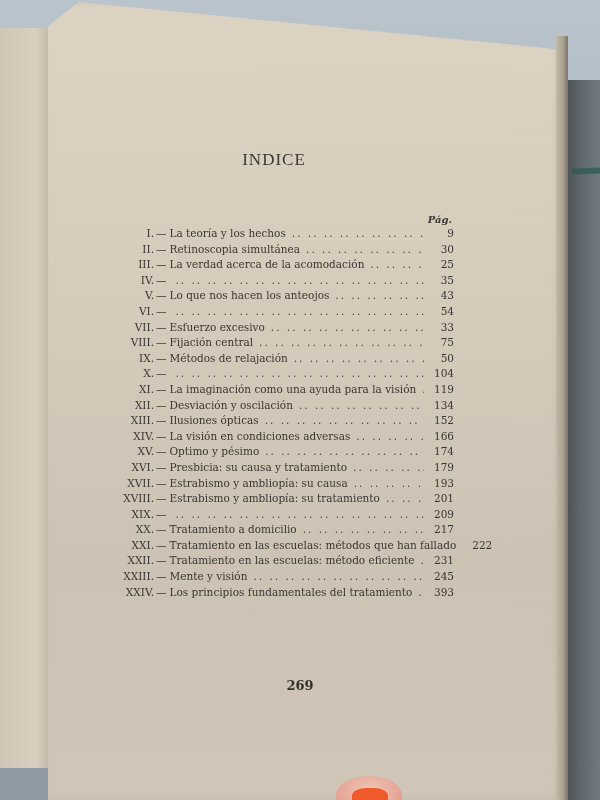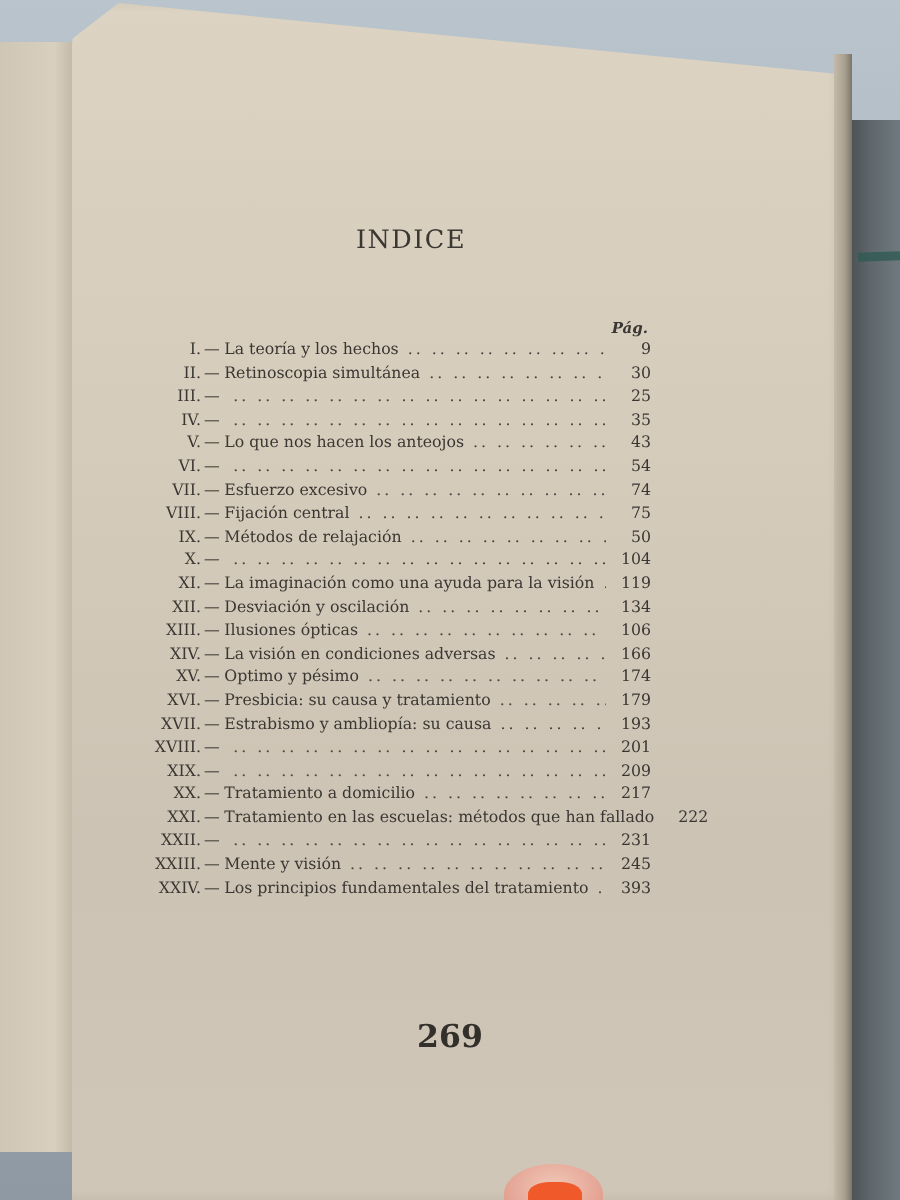--- a/index.html
+++ b/index.html
@@ -32,24 +32,24 @@
     box-shadow: inset -6px 0 8px rgba(0,0,0,.08);
     clip-path: polygon(0 3%, 6% 0, 100% 6%, 100% 100%, 0 100%);
   }
   .page-edge {
     position:absolute; left:556px; top:36px; width:12px; height:764px;
     background: linear-gradient(90deg,#c3baa9,#a89f8f 60%,#7c756b);
   }
   .title {
     position:absolute; left:0; top:150px; width:540px; text-align:center;
     font-size:17px; letter-spacing:1px; color:#3b3733;
-    padding-left:8px; box-sizing:border-box;
+    padding-left:8px; box-sizing:border-box;font-family:Liberation Serif, serif;
   }
   .toc {
-    position:absolute; left:84px; top:214px; width:350px;
+    position:absolute; left:104px; top:214px; width:350px;
     font-size:10.5px; color:#3a3632;
   }
   .pag-head {
     text-align:right; font-style:italic; font-weight:bold;
     font-size:10px; height:13px; padding-right:2px;
   }
   .row {
     display:flex; align-items:baseline; height:15.6px; white-space:nowrap;
   }
   .num { width:50px; text-align:right; flex:none; }
@@ -58,21 +58,21 @@
   .dots {
     flex:1 1 auto; overflow:hidden; margin:0 6px 0 6px;
     letter-spacing:2px; color:#4a4540;
   }
   .dots::before {
     content:".. .. .. .. .. .. .. .. .. .. .. .. .. .. .. .. .. .. .. .. .. .. .. .. ..";
   }
   .pg { width:24px; text-align:right; flex:none; }
   .folio {
     position:absolute; left:0; top:678px; width:600px; text-align:center;
-    font-size:21px; font-weight:bold; color:#33302c; padding-left:0;
+    font-size:13px; font-weight:bold; color:#33302c; padding-left:0;
   }
   .finger {
     position:absolute; left:336px; top:776px; width:66px; height:40px;
     border-radius:50% 50% 0 0;
     background: radial-gradient(ellipse at 50% 40%,#f0c9b8 0%,#e6a898 60%,#d99080 100%);
   }
   .nail {
     position:absolute; left:352px; top:788px; width:36px; height:20px;
     border-radius:40% 40% 0 0; background:#f05a2a;
   }
@@ -102,20 +102,21 @@
       <div class="row">
         <span class="num">II.</span>
         <span class="dash">—</span>
         <span class="ttl">Retinoscopia simultánea</span>
         <span class="dots"></span>
         <span class="pg">30</span>
       </div>
       <div class="row">
         <span class="num">III.</span>
         <span class="dash">—</span>
+        <span class="ttl">La verdad acerca de la acomodación</span>
         <span class="dots"></span>
         <span class="pg">25</span>
       </div>
       <div class="row">
         <span class="num">IV.</span>
         <span class="dash">—</span>
         <span class="dots"></span>
         <span class="pg">35</span>
       </div>
       <div class="row">
@@ -129,21 +130,21 @@
         <span class="num">VI.</span>
         <span class="dash">—</span>
         <span class="dots"></span>
         <span class="pg">54</span>
       </div>
       <div class="row">
         <span class="num">VII.</span>
         <span class="dash">—</span>
         <span class="ttl">Esfuerzo excesivo</span>
         <span class="dots"></span>
-        <span class="pg">74</span>
+        <span class="pg">33</span>
       </div>
       <div class="row">
         <span class="num">VIII.</span>
         <span class="dash">—</span>
         <span class="ttl">Fijación central</span>
         <span class="dots"></span>
         <span class="pg">75</span>
       </div>
       <div class="row">
         <span class="num">IX.</span>
@@ -170,21 +171,21 @@
         <span class="dash">—</span>
         <span class="ttl">Desviación y oscilación</span>
         <span class="dots"></span>
         <span class="pg">134</span>
       </div>
       <div class="row">
         <span class="num">XIII.</span>
         <span class="dash">—</span>
         <span class="ttl">Ilusiones ópticas</span>
         <span class="dots"></span>
-        <span class="pg">106</span>
+        <span class="pg">152</span>
       </div>
       <div class="row">
         <span class="num">XIV.</span>
         <span class="dash">—</span>
         <span class="ttl">La visión en condiciones adversas</span>
         <span class="dots"></span>
         <span class="pg">166</span>
       </div>
       <div class="row">
         <span class="num">XV.</span>
@@ -203,20 +204,21 @@
       <div class="row">
         <span class="num">XVII.</span>
         <span class="dash">—</span>
         <span class="ttl">Estrabismo y ambliopía: su causa</span>
         <span class="dots"></span>
         <span class="pg">193</span>
       </div>
       <div class="row">
         <span class="num">XVIII.</span>
         <span class="dash">—</span>
+        <span class="ttl">Estrabismo y ambliopía: su tratamiento</span>
         <span class="dots"></span>
         <span class="pg">201</span>
       </div>
       <div class="row">
         <span class="num">XIX.</span>
         <span class="dash">—</span>
         <span class="dots"></span>
         <span class="pg">209</span>
       </div>
       <div class="row">
@@ -229,20 +231,21 @@
       <div class="row">
         <span class="num">XXI.</span>
         <span class="dash">—</span>
         <span class="ttl">Tratamiento en las escuelas: métodos que han fallado</span>
         <span class="dots"></span>
         <span class="pg">222</span>
       </div>
       <div class="row">
         <span class="num">XXII.</span>
         <span class="dash">—</span>
+        <span class="ttl">Tratamiento en las escuelas: método eficiente</span>
         <span class="dots"></span>
         <span class="pg">231</span>
       </div>
       <div class="row">
         <span class="num">XXIII.</span>
         <span class="dash">—</span>
         <span class="ttl">Mente y visión</span>
         <span class="dots"></span>
         <span class="pg">245</span>
       </div>

